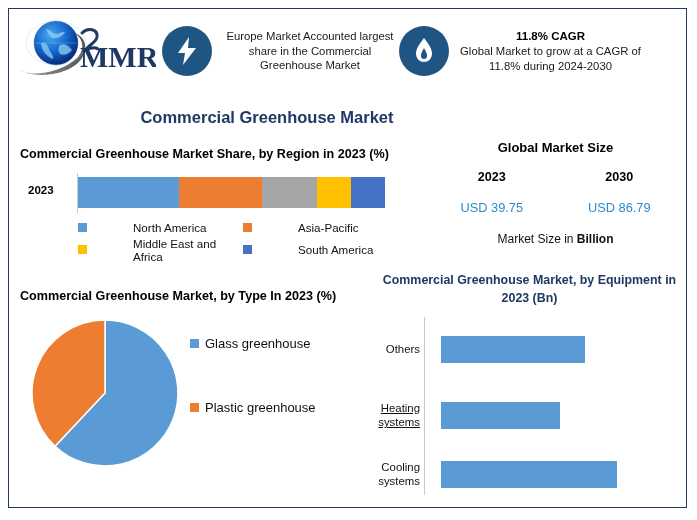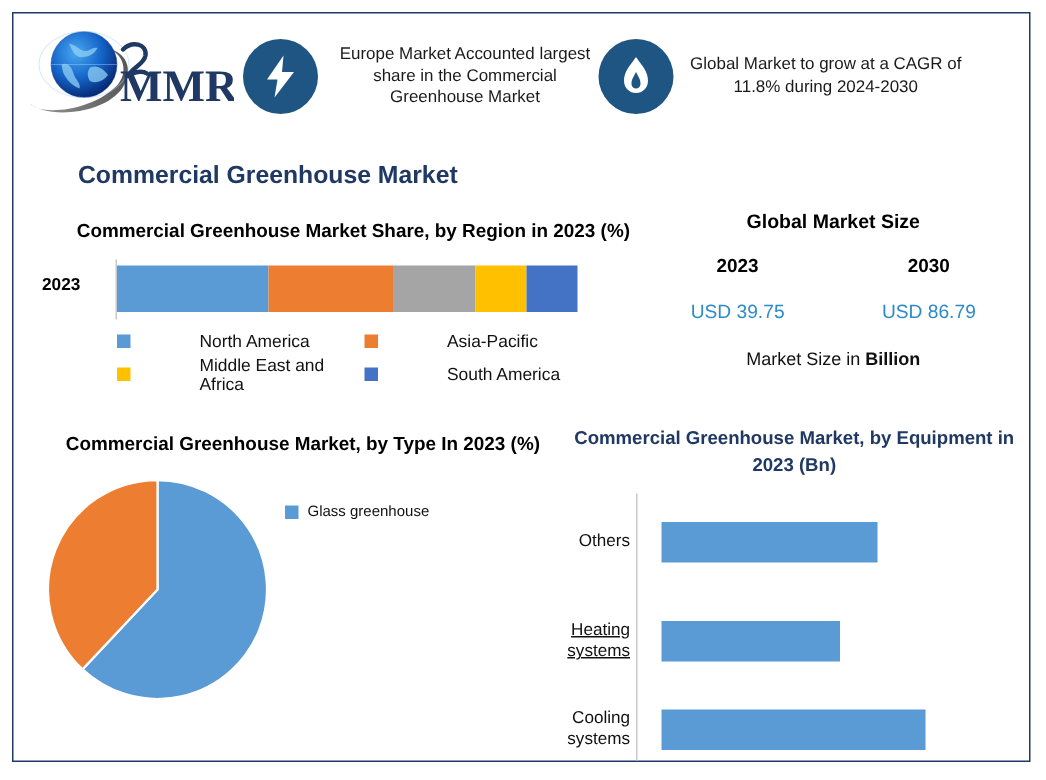--- a/index.html
+++ b/index.html
@@ -81,34 +81,35 @@
   }
   .stat-block.first .stat-text { width: 178px; }
   .stat-block.second .stat-text { width: 185px; }
 
   
   .main-title {
     position: absolute;
     left: 52px;
     top: 108px;
     width: 430px;
+    text-align: center;
     font-size: 16.5px;
     font-weight: bold;
     color: #1F3864;
   }
 
   
   .region-panel {
     position: absolute;
     left: 20px;
     top: 146px;
     width: 400px;
   }
   .panel-title {
-    text-align: right;
+    text-align: left;
     font-size: 12.6px;
     font-weight: bold;
     color: #000000;
     line-height: 1.42;
   }
   .region-chart {
     position: relative;
     margin-top: 9px;
     height: 40px;
   }
@@ -176,21 +177,21 @@
   .pie-svg { position: absolute; left: 12px; top: 0px; }
   .pie-legend {
     position: absolute;
     left: 170px;
     top: 20px;
     width: 165px;
   }
   .pie-legend-item {
     display: flex;
     align-items: center;
-    font-size: 10px;
+    font-size: 13px;
     color: #111;
   }
   .pie-legend-item.second { margin-top: 49px; }
 
   
   .gms-panel {
     position: absolute;
     left: 428px;
     top: 140px;
     width: 255px;
@@ -231,21 +232,20 @@
     top: 272px;
     width: 315px;
   }
   .equip-title {
     text-align: center;
     font-size: 12.4px;
     font-weight: bold;
     color: #000;
     line-height: 1.42;
     color: #1F3864;
-    margin-top: 12px;
   }
   .equip-chart {
     position: relative;
     margin-top: 10px;
     height: 178px;
   }
   .equip-axis {
     position: absolute;
     left: 52px;
     top: 0;
@@ -324,20 +324,21 @@
     </div>
 
     <div class="stat-block second">
       <div class="icon-circle">
         <svg width="26" height="30" viewBox="0 0 26 30">
           <path d="M13 2 C8 9, 5 12, 5 18 a8 8 0 0 0 16 0 C21 12, 18 9, 13 2 Z" fill="#ffffff"></path>
           <path d="M13 12 C11 16, 10 17, 10 20 a3 3 0 0 0 6 0 C16 17, 15 16, 13 12 Z" fill="#1F5582"></path>
         </svg>
       </div>
       <div class="stat-text">
+        <div class="stat-head">11.8% CAGR</div>
         <div class="stat-body">Global Market to grow at a CAGR of 11.8% during 2024-2030</div>
       </div>
     </div>
   </div>
 
   <div class="main-title">Commercial Greenhouse Market</div>
 
   <div class="region-panel">
     <div class="panel-title">Commercial Greenhouse Market Share, by Region in 2023 (%)</div>
     <div class="region-chart">
@@ -375,20 +376,24 @@
     <div class="panel-title">Commercial Greenhouse Market, by Type In 2023 (%)</div>
     <div class="pie-area">
       <svg class="pie-svg" width="150" height="155" viewBox="0 0 150 155" id="pie-svg">
           <path d="M 73 77 L 73 4 A 73 73 0 1 1 23.02806126720575 130.21470980176306 Z" fill="#5B9BD5" stroke="#ffffff" stroke-width="1.5"></path>
           <path d="M 73 77 L 23.02806126720575 130.21470980176306 A 73 73 0 0 1 72.99999999999999 4 Z" fill="#ED7D31" stroke="#ffffff" stroke-width="1.5"></path>
         </svg>
       <div class="pie-legend" id="pie-legend">
           <div class="pie-legend-item">
             <span class="legend-swatch" style="background: rgb(91, 155, 213);"></span>
             <span>Glass greenhouse</span>
+          </div>
+          <div class="pie-legend-item second">
+            <span class="legend-swatch" style="background: rgb(237, 125, 49);"></span>
+            <span>Plastic greenhouse</span>
           </div>
         </div>
     </div>
   </div>
 
   <div class="gms-panel">
     <div class="gms-title">Global Market Size</div>
     <div class="gms-years">
       <div class="gms-col">
         <div class="gms-year">2023</div>

